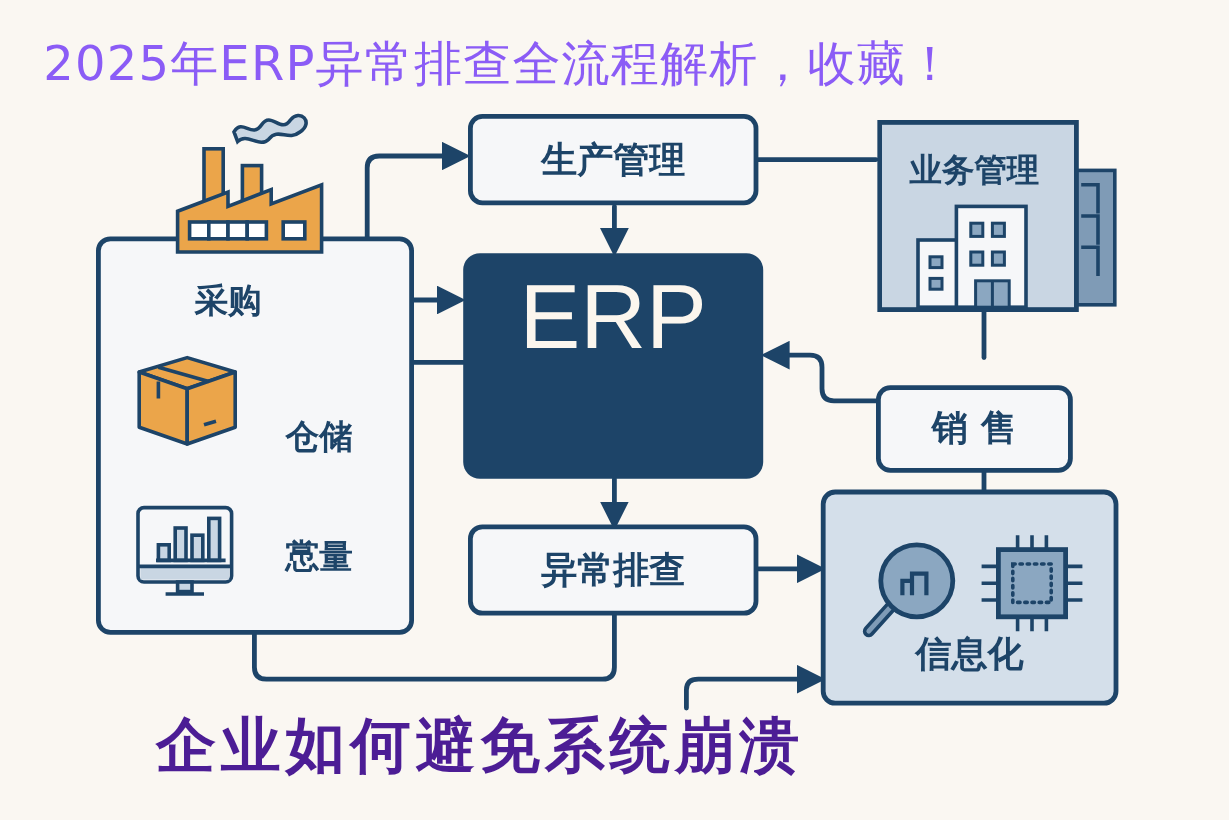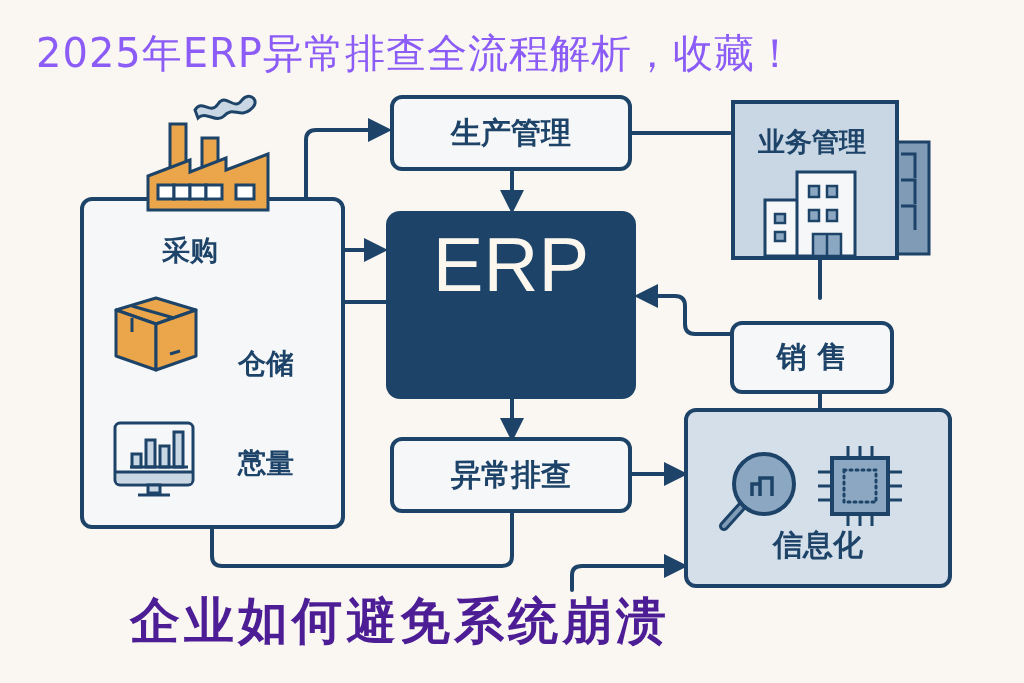--- a/index.html
+++ b/index.html
@@ -135,21 +135,21 @@
     </g>
     <line x1="96" y1="134" x2="96" y2="156" stroke="#1d4468" stroke-width="2.5"></line>
   </svg>
   <span class="lbl" style="left:27px;top:24px;font-size:27px;">业务管理</span>
 </div>
 
 <div class="box" style="left:730px;top:297px;width:164px;height:73px;font-size:30px;margin-top:24px;">
   <span>销 售</span>
 </div>
 
-<div class="box" style="left:684px;top:408px;width:268px;height:180px;background:#d4dfea;align-items:flex-end;padding-bottom:18px;font-size:30px;">
+<div class="box" style="left:684px;top:408px;width:248px;height:180px;background:#d4dfea;align-items:flex-end;padding-bottom:18px;font-size:30px;">
   <svg style="position:absolute;left:26px;top:32px;" width="190" height="92" viewBox="0 0 190 92">
     <g>
       <line x1="10" y1="82" x2="28" y2="62" stroke="#1d4468" stroke-width="10" stroke-linecap="round"></line>
       <line x1="10" y1="82" x2="28" y2="62" stroke="#7f9bb6" stroke-width="4" stroke-linecap="round"></line>
       <circle cx="50" cy="40" r="30" fill="#8ba7c1" stroke="#1d4468" stroke-width="4"></circle>
       <path d="M38,52 L38,40 L46,40 L46,52 M46,40 L46,34 L58,34 L58,52" stroke="#1d4468" stroke-width="3.5" fill="none"></path>
     </g>
     <g>
       <rect x="118" y="14" width="56" height="56" fill="#8ba7c1" stroke="#1d4468" stroke-width="4"></rect>
       <rect x="130" y="26" width="32" height="32" fill="none" stroke="#1d4468" stroke-width="3" stroke-dasharray="2 4" stroke-linecap="round"></rect>

